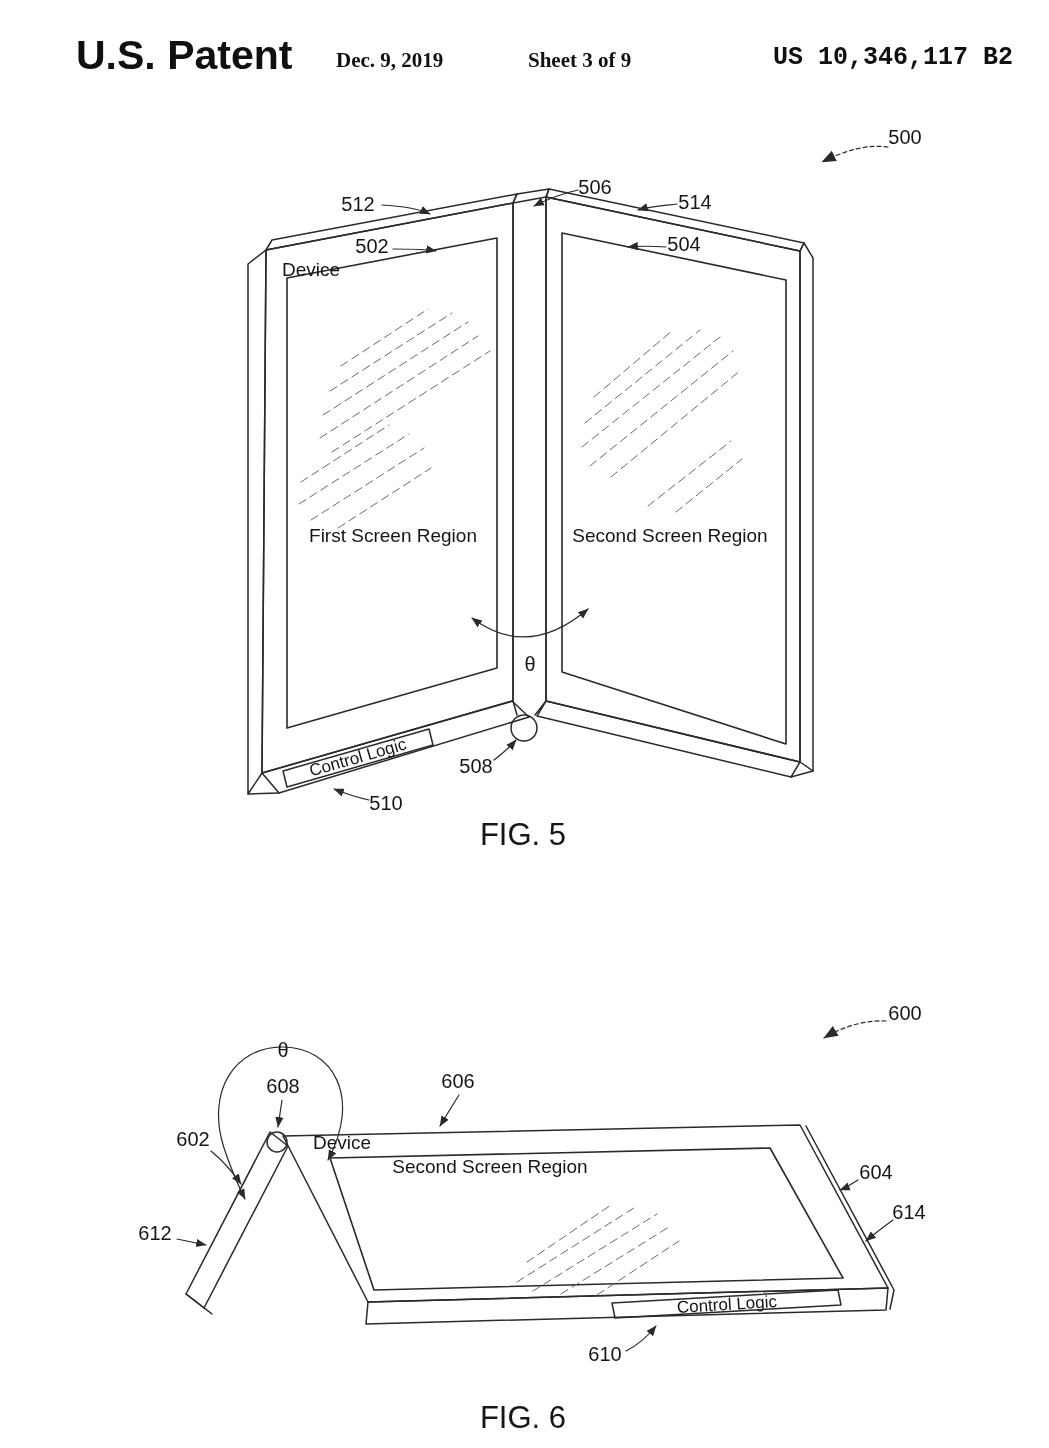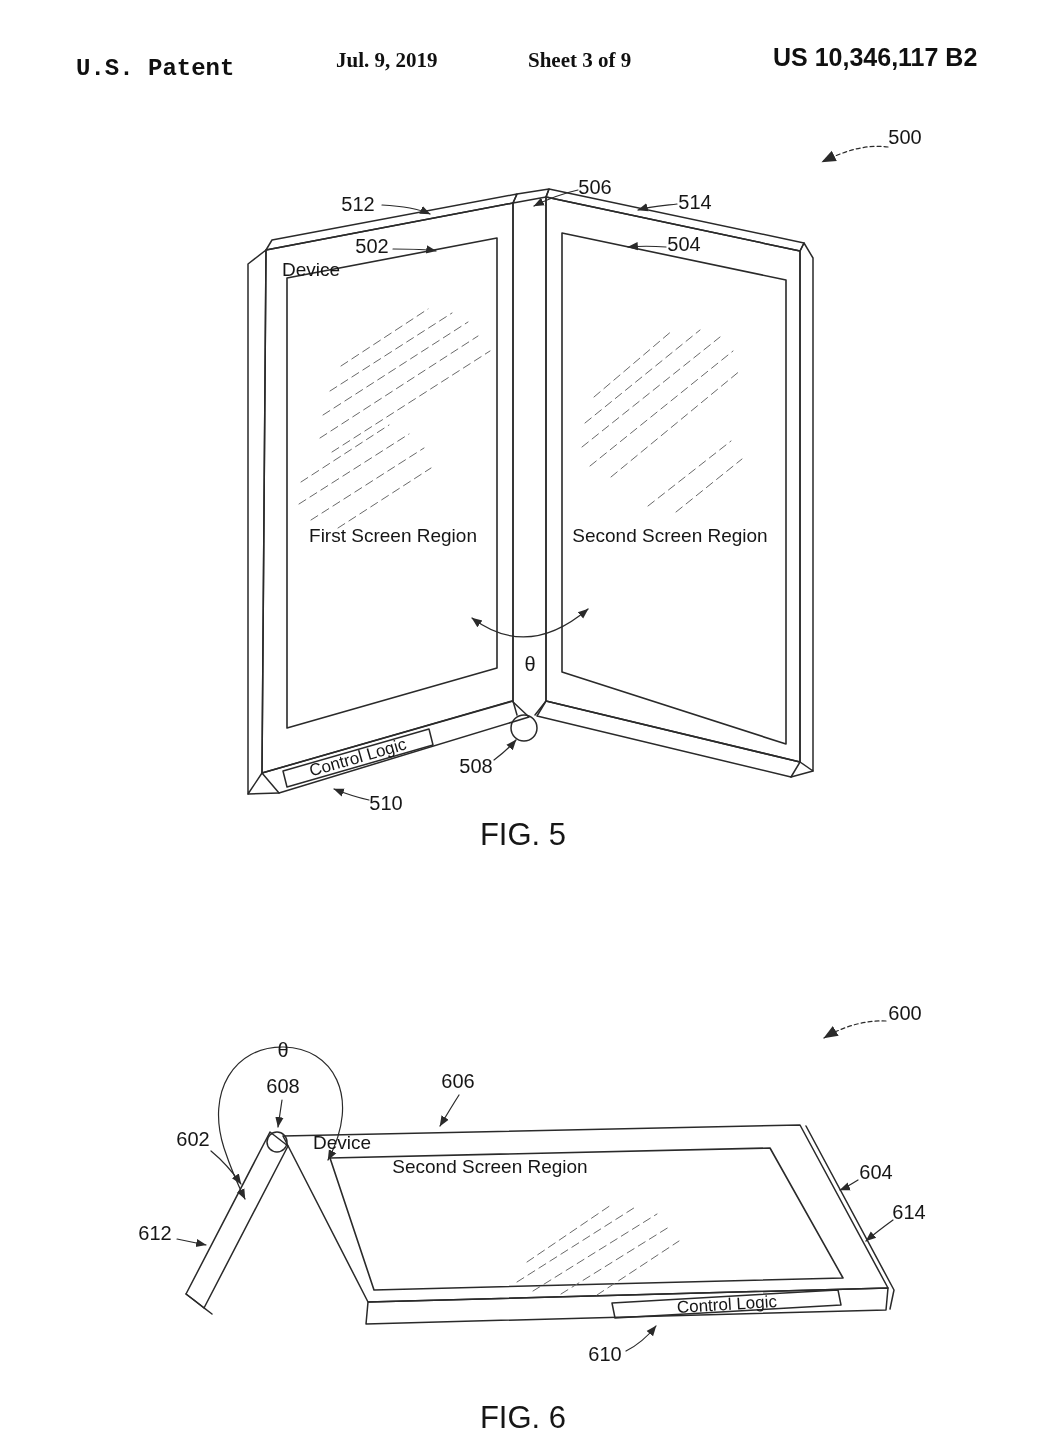--- a/index.html
+++ b/index.html
@@ -1,42 +1,42 @@
 <!DOCTYPE html>
 <html><head>
 <meta charset="utf-8">
 <style>
   html,body{margin:0;padding:0;background:#ffffff;}
   .page{position:relative;width:1049px;height:1448px;background:#ffffff;overflow:hidden;
         font-family:"Liberation Sans",sans-serif;}
   .hdr span{position:absolute;color:#101010;white-space:nowrap;}
-  .hdr-title{left:76px;top:55px;font-weight:bold;font-size:24px;font-family:Liberation Mono, monospace;}
+  .hdr-title{left:76px;top:32px;font-weight:bold;font-size:41px;font-family:Liberation Sans, sans-serif;}
   .hdr-date{left:336px;top:48px;font-weight:bold;font-size:21px;font-family:"Liberation Serif",serif;}
   .hdr-sheet{left:528px;top:48px;font-weight:bold;font-size:21px;font-family:"Liberation Serif",serif;}
-  .hdr-num{left:773px;top:43px;font-weight:bold;font-size:25px;font-family:Liberation Sans, sans-serif;}
+  .hdr-num{left:773px;top:43px;font-weight:bold;font-size:25px;font-family:Liberation Mono, monospace;}
   svg.art{position:absolute;left:0;top:0;}
   .ol{fill:none;stroke:#2a2a2a;stroke-width:1.5;stroke-linejoin:round;stroke-linecap:round;}
   .ol2{fill:none;stroke:#2a2a2a;stroke-width:1.6;stroke-linejoin:round;stroke-linecap:round;}
   .ld{fill:none;stroke:#2a2a2a;stroke-width:1.2;stroke-linecap:round;}
   .ldd{fill:none;stroke:#2a2a2a;stroke-width:1.2;stroke-dasharray:4 3;stroke-linecap:round;}
   .ht{fill:none;stroke:#6a6a6a;stroke-width:1;stroke-dasharray:8 5;stroke-linecap:round;}
   text{fill:#161616;font-family:"Liberation Sans",sans-serif;}
   .lbl{font-size:20px;text-anchor:middle;}
   .scr{font-size:19px;text-anchor:middle;}
   .sm{font-size:17px;text-anchor:middle;}
   .cap{font-size:31px;text-anchor:middle;}
 </style>
 </head>
 <body>
 
 <div class="page">
 
   <div class="hdr">
     <span class="hdr-title">U.S. Patent</span>
-    <span class="hdr-date">Jul. 9, 2019</span>
+    <span class="hdr-date">Dec. 9, 2019</span>
     <span class="hdr-sheet">Sheet 3 of 9</span>
     <span class="hdr-num">US 10,346,117 B2</span>
   </div>
 
   <svg class="art" width="1049" height="1448" viewBox="0 0 1049 1448">
     <defs>
       <marker id="arr" viewBox="0 0 10 10" refX="9" refY="5" markerWidth="11" markerHeight="11" orient="auto-start-reverse" markerUnits="userSpaceOnUse">
         <path d="M0,1.2 L9.5,5 L0,8.8 Z" fill="#2a2a2a"></path>
       </marker>
       <marker id="arrB" viewBox="0 0 12 10" refX="11" refY="5" markerWidth="15" markerHeight="13" orient="auto-start-reverse" markerUnits="userSpaceOnUse">

